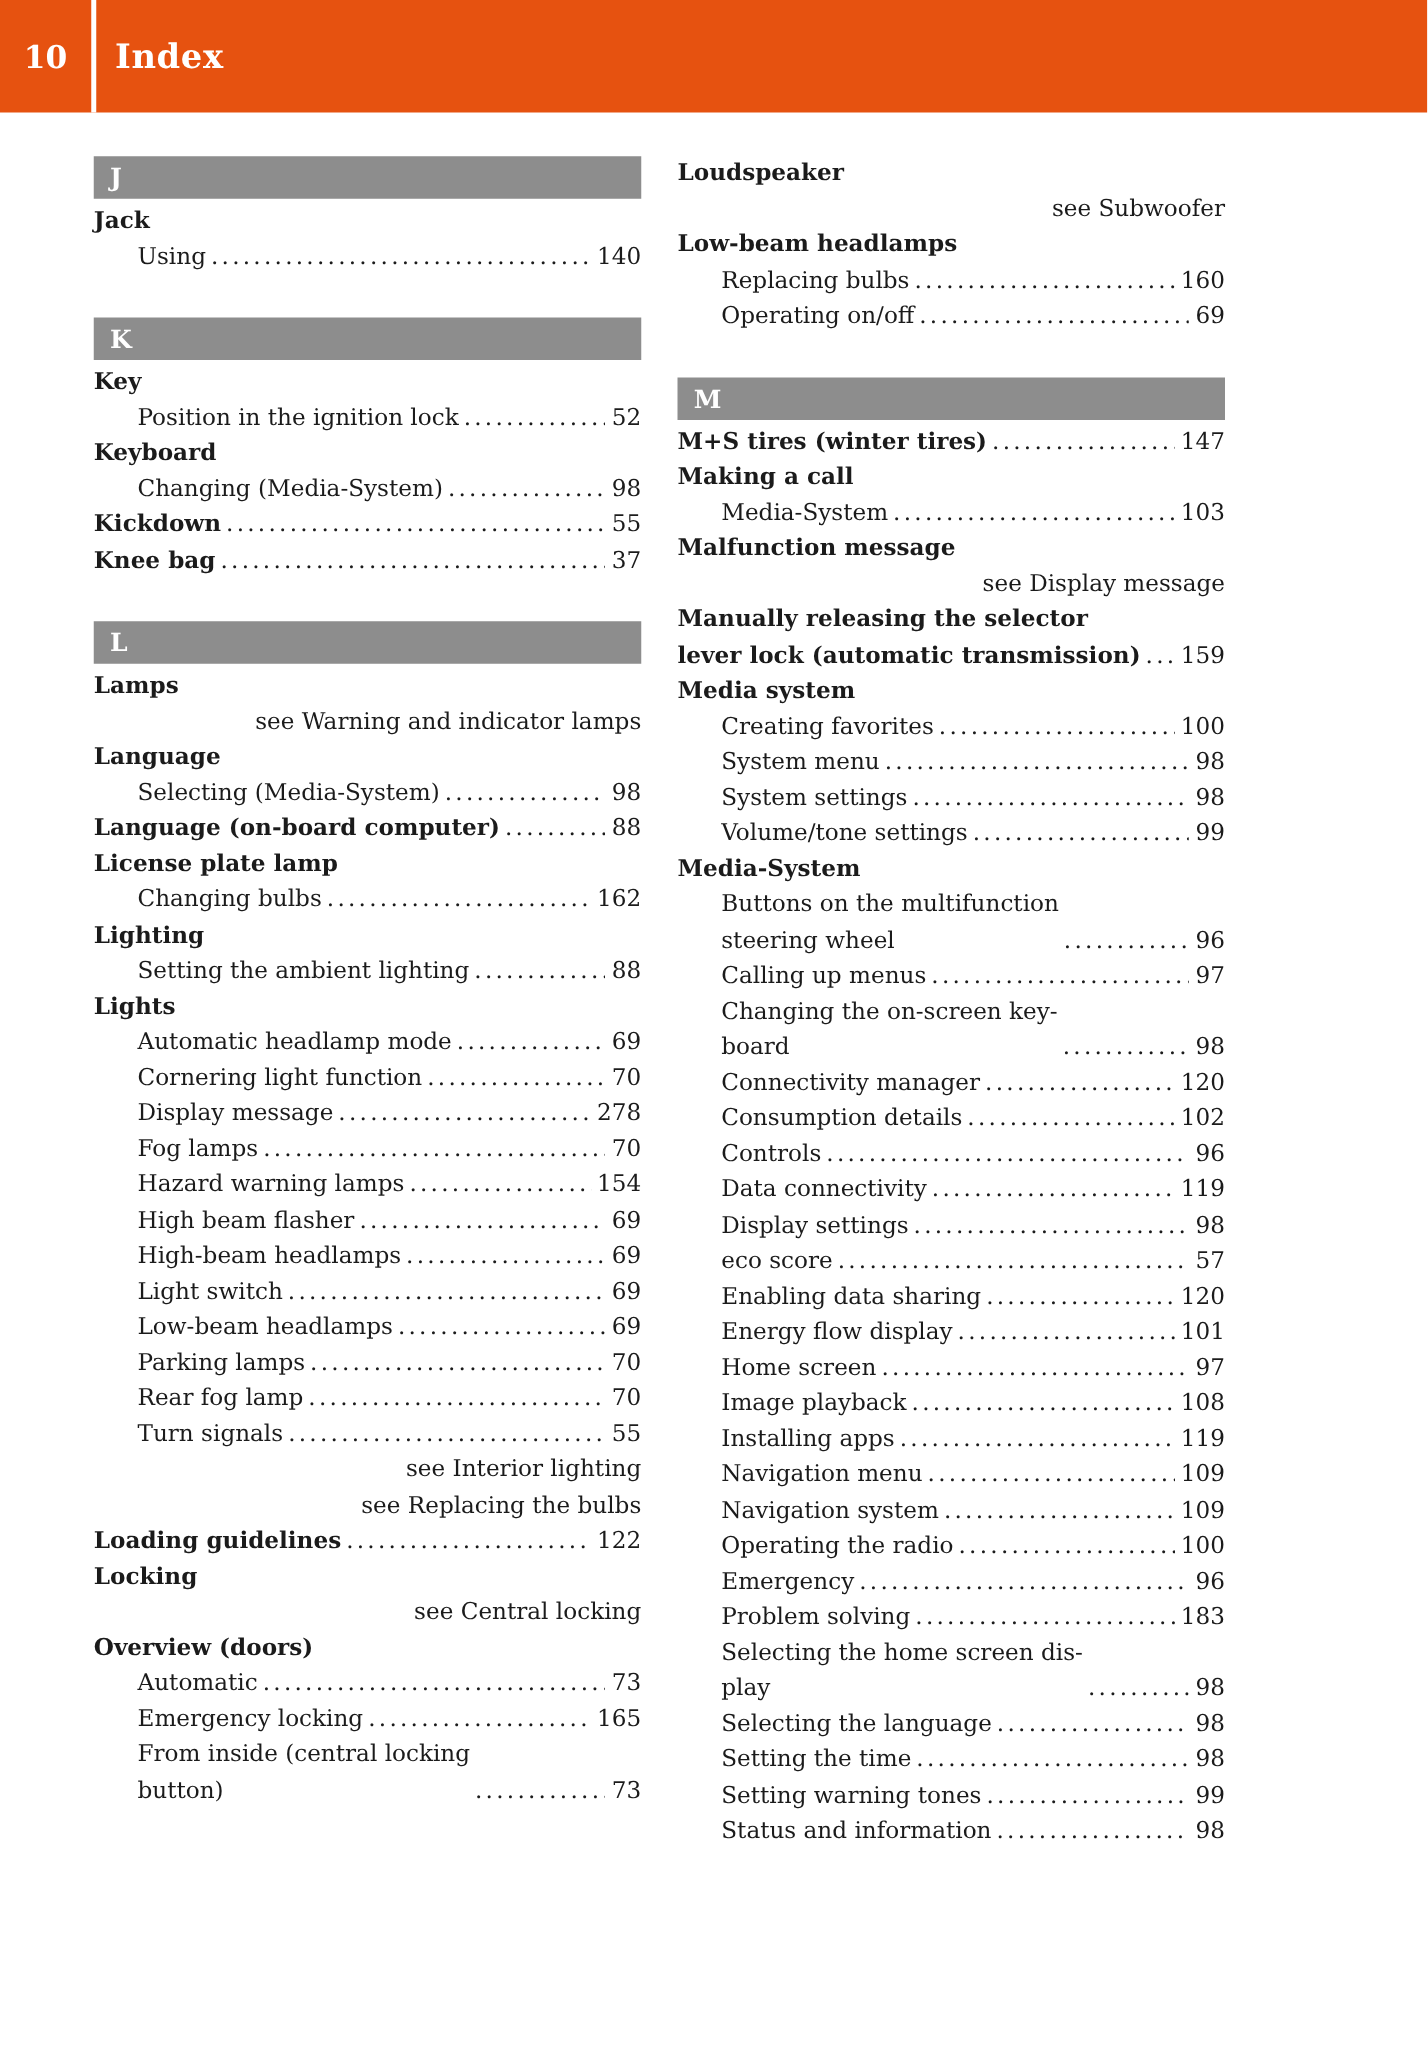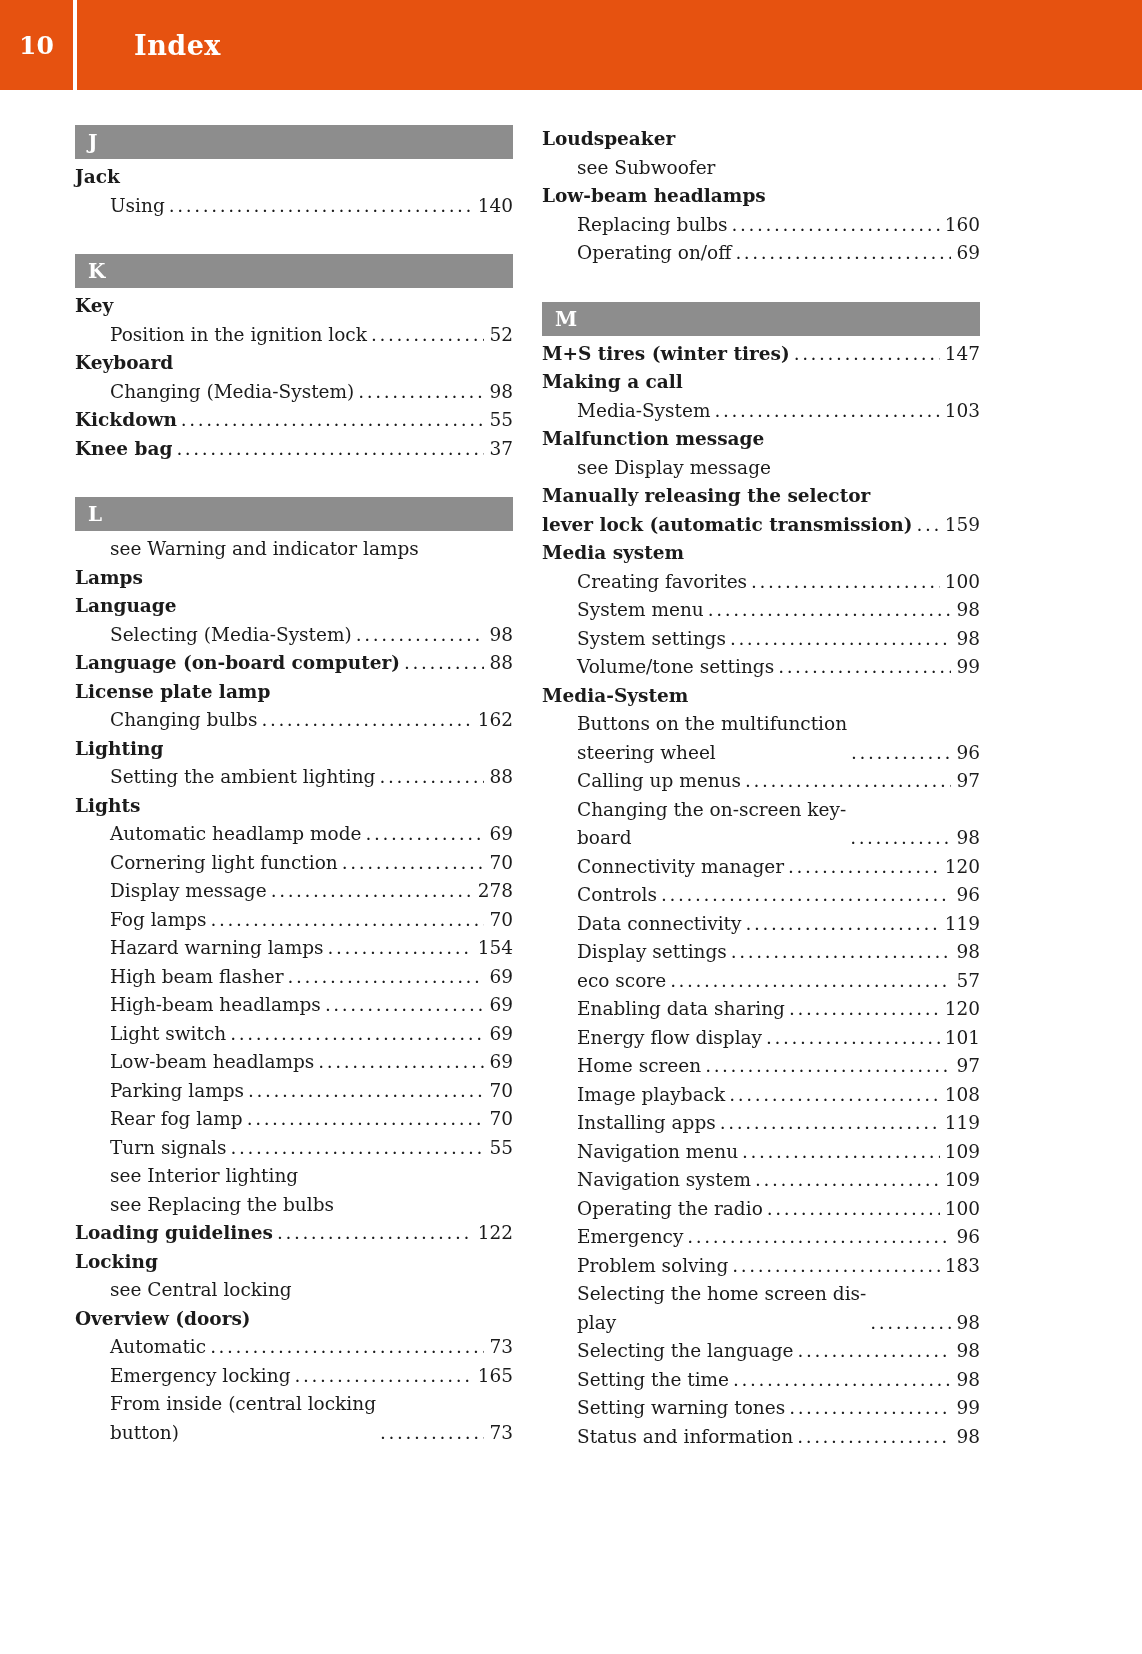--- a/index.html
+++ b/index.html
@@ -8,34 +8,34 @@
     font-family:"DejaVu Serif","Liberation Serif",serif;color:#1b1b1b;
   }
   .header{height:90px;background:var(--header-bg,#e65210);display:flex;align-items:stretch;}
   .header-pagenum{
     width:73px;display:flex;align-items:center;justify-content:center;
     color:#ffffff;font-weight:bold;font-size:25px;
   }
   .header-divider{width:4px;background:#ffffff;}
   .header-title{
     display:flex;align-items:center;padding-left:15px;color:#ffffff;
-    font-weight:bold;font-size:27px;letter-spacing:0.5px;margin-left:42px;
+    font-weight:bold;font-size:27px;letter-spacing:0.5px;
   }
   .content{display:flex;padding:35px 0 0 75px;gap:29px;}
   .col{width:438px;flex:0 0 438px;}
   .section-bar{
     height:34px;background:var(--section-bg,#8d8d8d);display:flex;align-items:center;
     padding-left:13px;margin:34px 0 4px 0;box-sizing:border-box;
   }
   .col > .section-bar:first-child{margin-top:0;}
   .section-letter{color:#ffffff;font-weight:bold;font-size:20px;}
   .row{display:flex;align-items:flex-end;font-size:18.5px;line-height:28.5px;}
   .row .etext{white-space:pre-wrap;}
   .row.term .etext{font-weight:bold;}
-  .row.sub{padding-left:35px;}
+  .row.sub{padding-left:35px;justify-content:flex-end;}
   .leader{
     flex:1 1 0;overflow:hidden;white-space:nowrap;
     margin:0 5px 0 4px;letter-spacing:2.6px;min-width:10px;
   }
   .leader::after{content:"......................................................................................................";}
   .pagenum{flex:0 0 auto;}
 </style>
 </head>
 <body>
 
@@ -83,25 +83,25 @@
           <span class="pagenum">55</span>
         </div>
         <div class="row term">
           <span class="etext">Knee bag</span>
           <span class="leader"></span>
           <span class="pagenum">37</span>
         </div>
         <div class="section-bar">
           <span class="section-letter">L</span>
         </div>
+        <div class="row term">
+          <span class="etext">Lamps</span>
+        </div>
         <div class="row sub">
           <span class="etext">see Warning and indicator lamps</span>
-        </div>
-        <div class="row term">
-          <span class="etext">Lamps</span>
         </div>
         <div class="row term">
           <span class="etext">Language</span>
         </div>
         <div class="row sub">
           <span class="etext">Selecting (Media-System)</span>
           <span class="leader"></span>
           <span class="pagenum">98</span>
         </div>
         <div class="row term">
@@ -313,20 +313,25 @@
         <div class="row sub">
           <span class="etext">Changing the on-screen key-
 board</span>
           <span class="leader"></span>
           <span class="pagenum">98</span>
         </div>
         <div class="row sub">
           <span class="etext">Connectivity manager</span>
           <span class="leader"></span>
           <span class="pagenum">120</span>
+        </div>
+        <div class="row sub">
+          <span class="etext">Consumption details</span>
+          <span class="leader"></span>
+          <span class="pagenum">102</span>
         </div>
         <div class="row sub">
           <span class="etext">Controls</span>
           <span class="leader"></span>
           <span class="pagenum">96</span>
         </div>
         <div class="row sub">
           <span class="etext">Data connectivity</span>
           <span class="leader"></span>
           <span class="pagenum">119</span>

